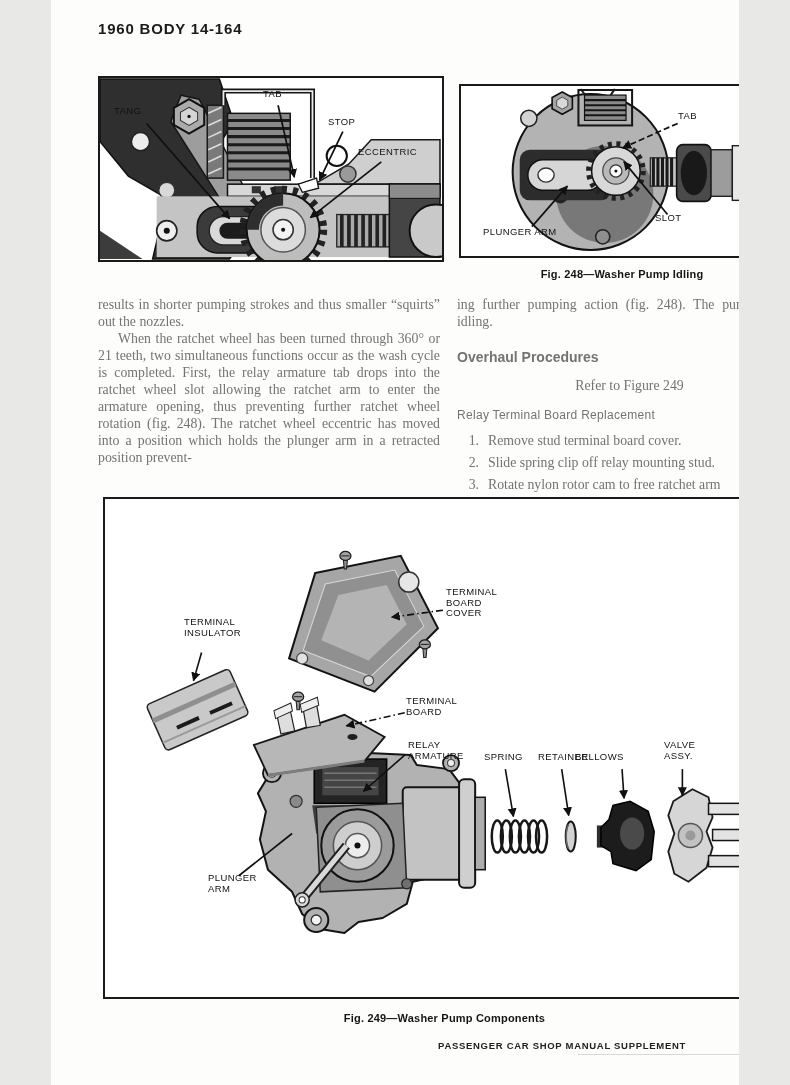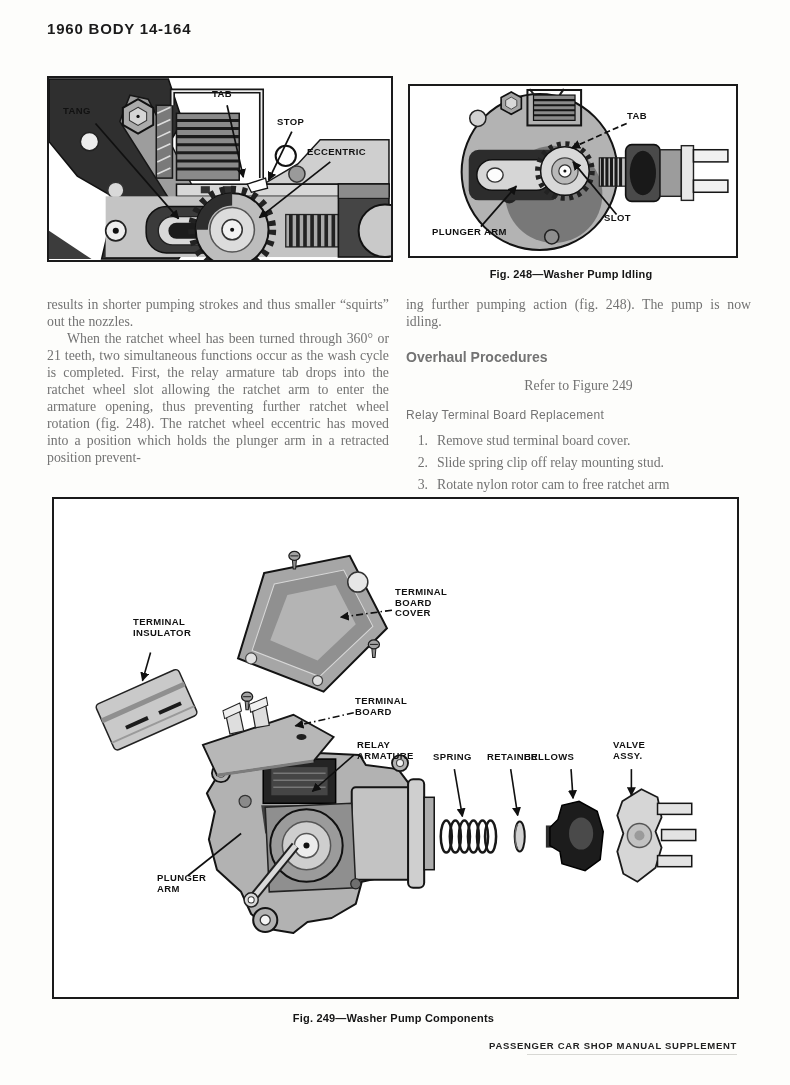--- a/index.html
+++ b/index.html
@@ -1,26 +1,26 @@
 <!DOCTYPE html>
 <html><head>
 <meta charset="utf-8">
 <style>
   html,body { margin:0; padding:0; background:#e8e8e6; }
   .page {
-    position:relative; width:790px; height:1085px; margin:0 auto;
+    position:relative; width:688px; height:1085px; margin:0 auto;
     background:#fdfdfb; color:#1b1b1b; overflow:hidden;
     font-family:"Liberation Sans", sans-serif;
   }
   .abs { position:absolute; }
   .hdr { font-weight:bold; font-size:15px; letter-spacing:0.8px; }
   .fig-box { position:absolute; border:2px solid #1a1a1a; background:#ffffff; }
   .fig-box svg { display:block; width:100%; height:100%; }
   .fig-label {
-    position:absolute; font-weight:bold; font-size:9.5px; line-height:10.5px;
+    position:absolute; font-weight:normal; font-size:9.5px; line-height:10.5px;
     letter-spacing:0.4px; white-space:pre-line; color:#111;
     font-family:"Liberation Sans", sans-serif;
   }
   .fig-cap {
     position:absolute; font-weight:bold; font-size:11px; letter-spacing:0.2px;
     text-align:center; color:#151515;
   }
   .col { position:absolute; font-family:"Liberation Serif", serif; font-size:13.8px;
          line-height:17px; text-align:justify; color:#737373; }
   .col p { margin:0; }

